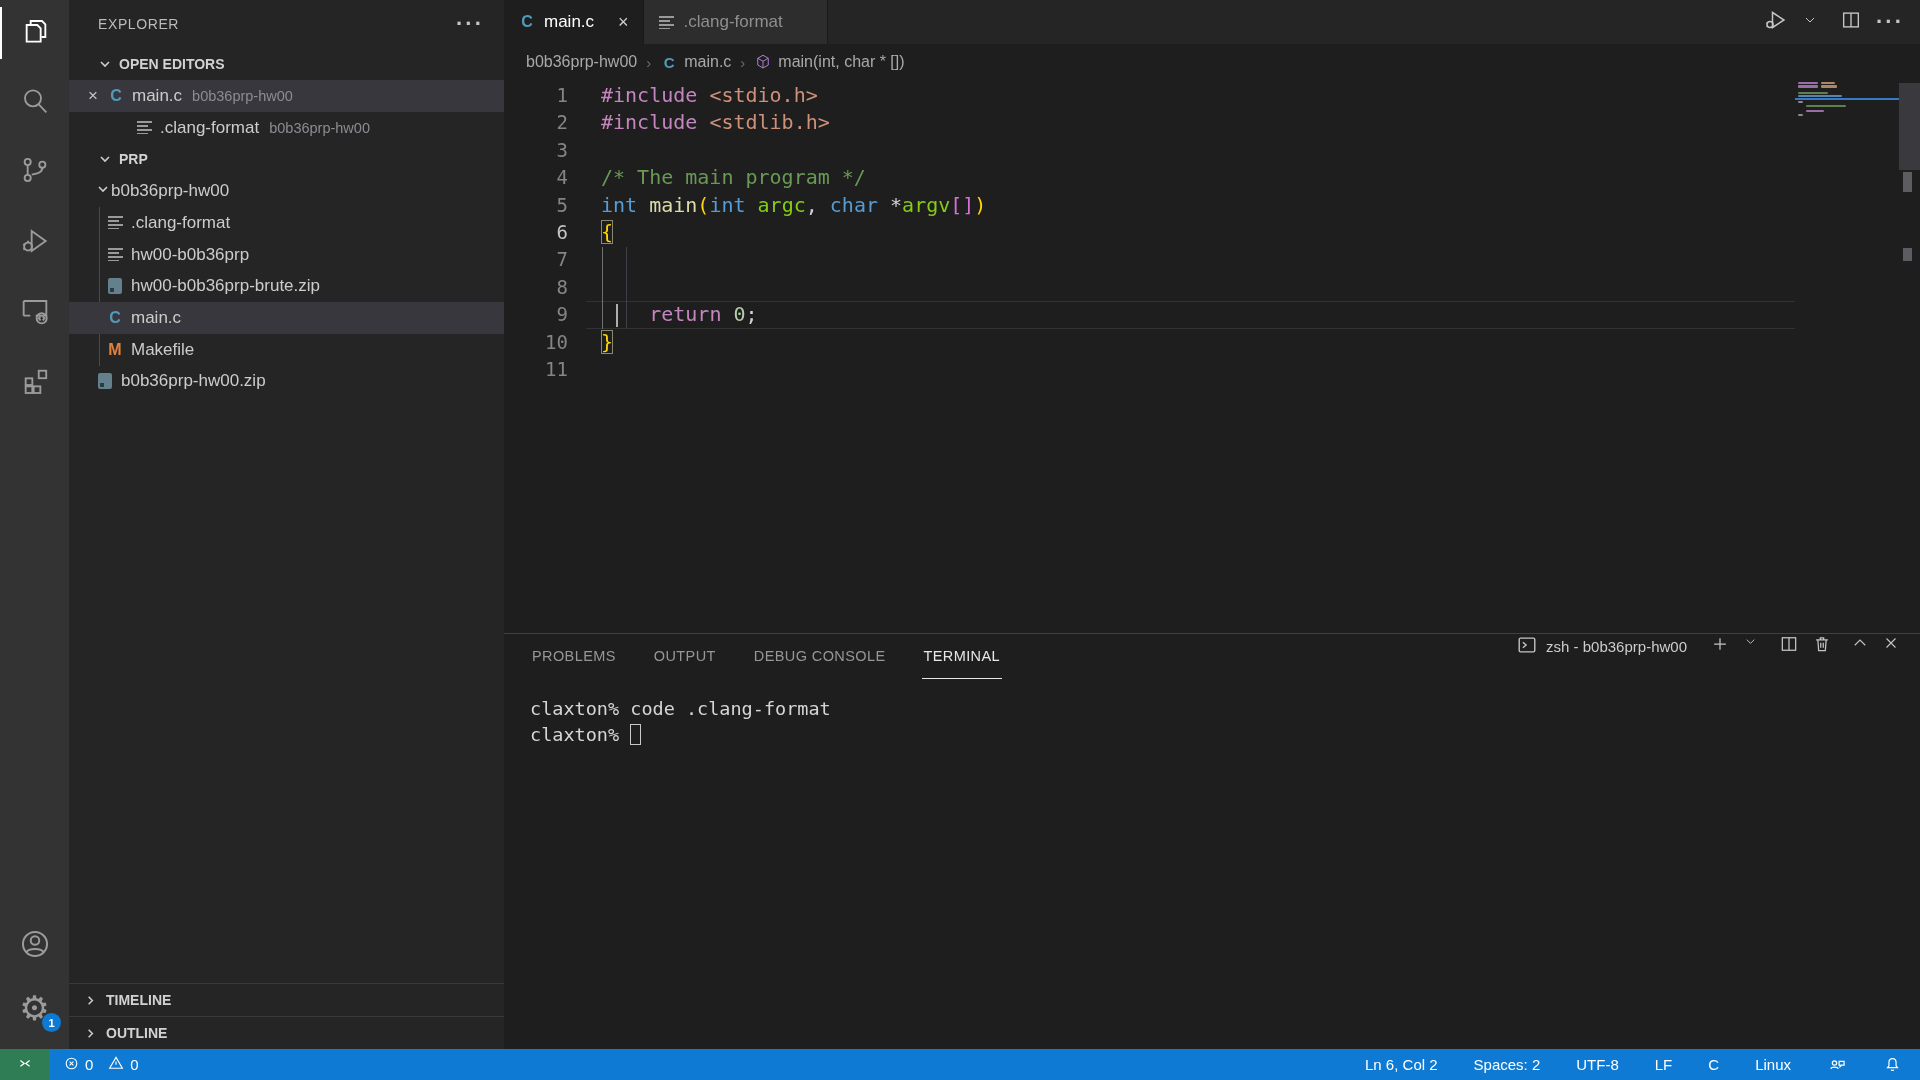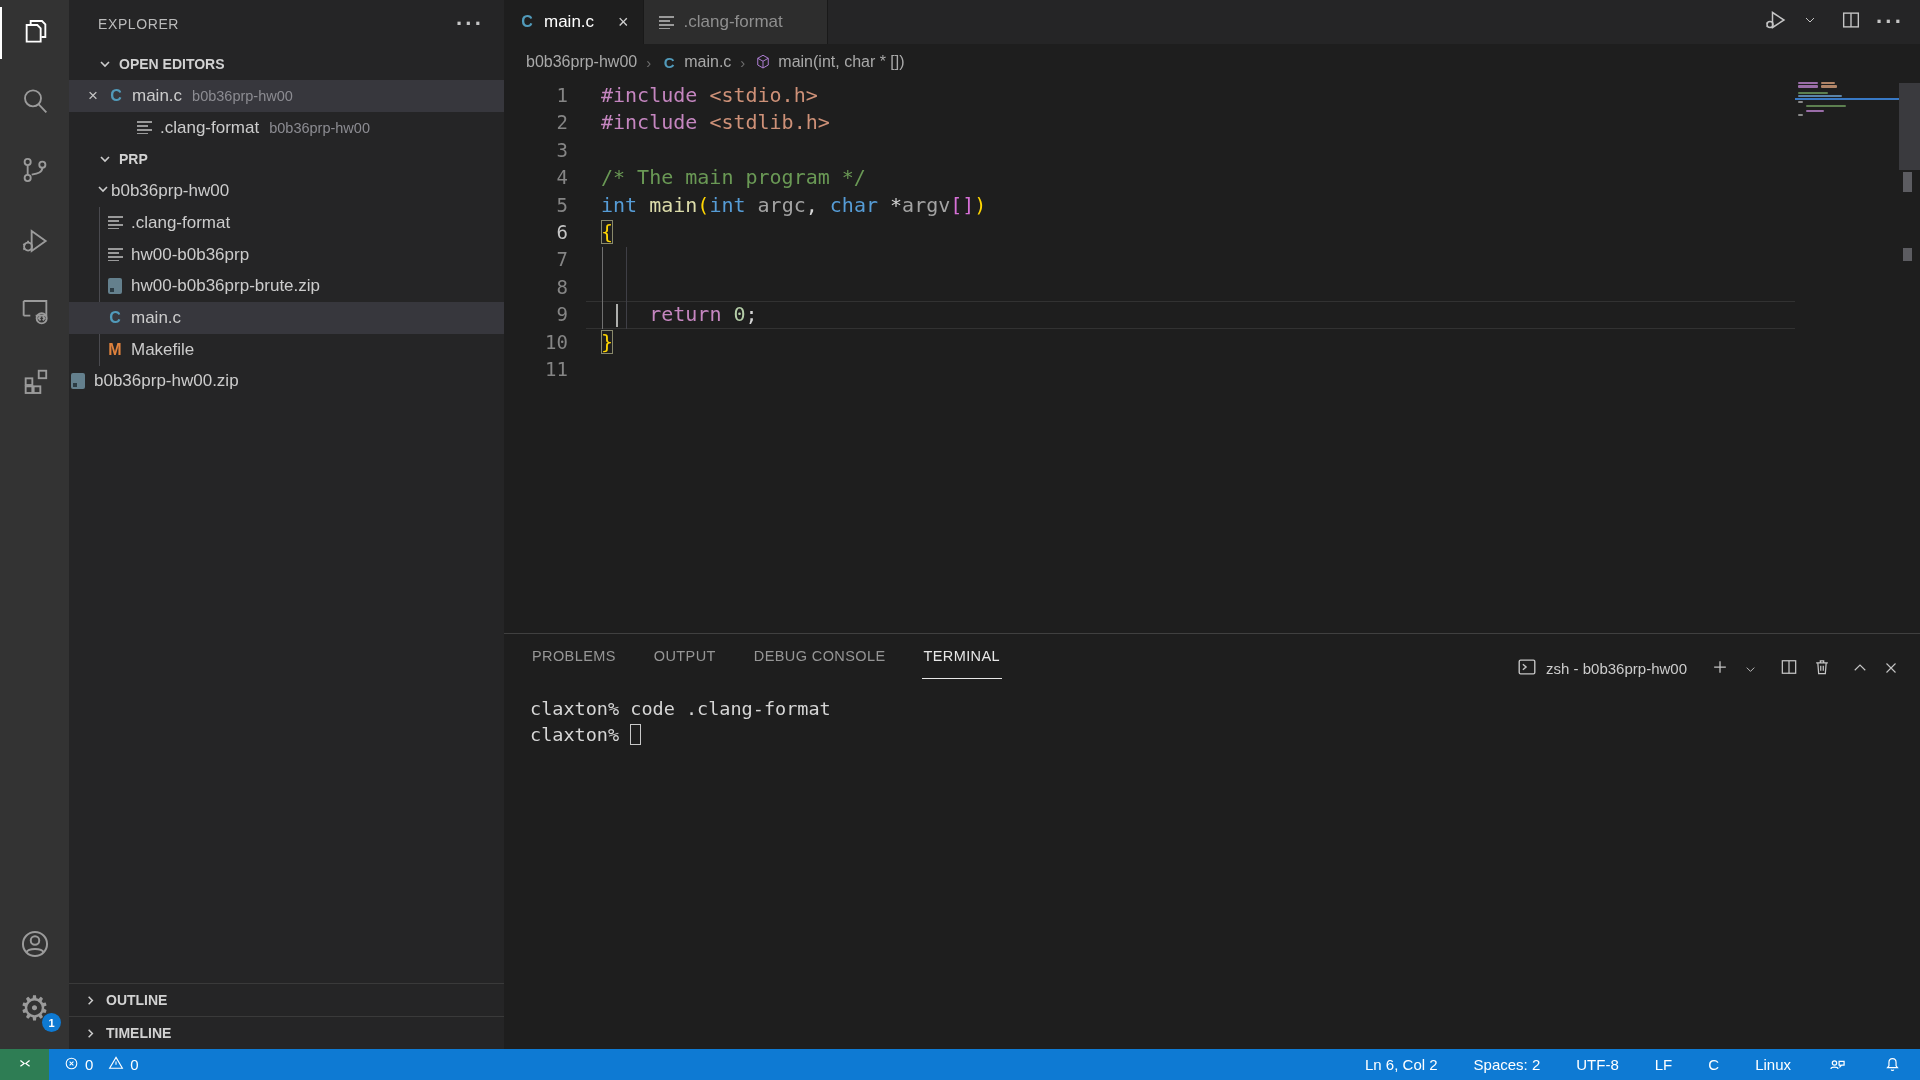--- a/index.html
+++ b/index.html
@@ -57,21 +57,21 @@
     padding-left:22px; font-size:16px; color:#a9a9a9; }
   #breadcrumb .sep { margin:0 9px; color:#6e6e6e; font-size:15px; }
   #breadcrumb .ficon { margin-right:6px; }
   #breadcrumb svg { stroke:#b180d7; fill:none; stroke-width:1.3; }
 
   #code-region { position:absolute; left:0; top:80px; width:1416px; height:553px; }
   .code-line { display:flex; height:27.4px; line-height:27.4px; font-family:"DejaVu Sans Mono",monospace; font-size:20px; }
   .ln { width:64px; text-align:right; color:#858585; font-size:19px; flex:none; }
   .lt { padding-left:33px; white-space:pre; color:#d4d4d4; }
   .c-pp { color:#C586C0; } .c-str { color:#CE9178; } .c-com { color:#6A9955; }
-  .c-kw { color:#569CD6; } .c-fn { color:#DCDCAA; } .c-var { color:#a3a3a3; }
+  .c-kw { color:#569CD6; } .c-fn { color:#DCDCAA; } .c-var { color:#84cc16; }
   .c-pl { color:#D4D4D4; } .c-b1 { color:#FFD602; } .c-b2 { color:#D670D6; } .c-num { color:#B5CEA8; }
   .bmatch { outline:1px solid #89896b; outline-offset:-1px; }
   .ln.active { color:#c6c6c6; }
   #cur-line { position:absolute; left:82px; right:125px; top:221.4px; height:27.4px;
     border-top:1px solid rgba(255,255,255,.09); border-bottom:1px solid rgba(255,255,255,.09); pointer-events:none; }
   #cursor { position:absolute; left:112px; top:224px; width:2px; height:23px; background:#aeafad; }
   .iguide { position:absolute; width:1px; background:#3f3f46; }
   #guide1 { left:98px; top:167px; height:82px; background:#707070; }
   #guide2 { left:122px; top:167px; height:82px; }
 
@@ -81,21 +81,21 @@
   #mm-curline { position:absolute; left:0; top:17.5px; width:104px; height:2.6px; background:#3879c5; }
   #scrollbar { position:absolute; left:1395px; top:0; width:21px; height:553px; }
   #sb-thumb { position:absolute; left:0; top:3px; width:21px; height:87px; background:#3a3a3e; cursor:pointer; }
   .sb-mark { position:absolute; left:4px; width:9px; background:#5c5c61; }
 
   
   #panel { position:absolute; left:504px; top:633px; width:1416px; height:416px; background:#1e1e1e; border-top:1px solid #404040; }
   #panel-tabs { position:absolute; left:26px; top:0; height:47px; display:flex; align-items:flex-start; gap:34px; }
   .ptab { font-size:14.5px; letter-spacing:.4px; color:#969696; cursor:pointer; padding:14px 2px; }
   .ptab.active { color:#e7e7e7; border-bottom:1.5px solid #e7e7e7; }
-  #panel-actions { position:absolute; right:20px; top:0; height:47px; display:flex; align-items:flex-end; gap:13px; }
+  #panel-actions { position:absolute; right:20px; top:0; height:47px; display:flex; align-items:flex-start; gap:13px; }
   #panel-actions svg { stroke:#c5c5c5; fill:none; stroke-width:1.5; cursor:pointer; }
   #term-title { display:flex; align-items:center; gap:8px; margin-right:10px; font-size:15px; color:#cccccc; cursor:pointer; }
   #terminal { position:absolute; left:26px; top:62px; font-family:"DejaVu Sans Mono",monospace; font-size:18.5px; color:#d6d6d6; line-height:26px; }
   .term-cursor { display:inline-block; width:11px; height:21px; border:1.5px solid #c8c8c8; vertical-align:-4px; }
 
   
   #status-bar { position:absolute; left:0; bottom:0; width:1920px; height:31px; background:#0e7ad3; color:#ffffff;
     font-size:15px; display:flex; align-items:center; }
   #remote-ind { width:49px; height:31px; background:#2e7d54; display:flex; align-items:center; justify-content:center; cursor:pointer; }
   #status-bar svg { stroke:#ffffff; fill:none; stroke-width:1.5; }
@@ -235,43 +235,43 @@
         <span class="c-letter">C</span>
       </span>
     <span>main.c</span>
   </div>
   <div class="row" style="padding-left:37px">
     <span class="ficon">
         <span class="m-letter">M</span>
       </span>
     <span>Makefile</span>
   </div>
-  <div class="row" style="">
+  <div class="row" style="padding-left:27px">
     <span class="ficon">
         <span class="zip-icon"></span>
       </span>
     <span>b0b36prp-hw00.zip</span>
   </div>
 
   <div class="sb-bottom">
     <div class="section-header">
       <span class="sec-chev">
           <svg width="15" height="15" viewBox="0 0 16 16">
             <path d="M6 4l4 4-4 4"></path>
           </svg>
         </span>
-      <span>OUTLINE</span>
+      <span>TIMELINE</span>
     </div>
     <div class="section-header">
       <span class="sec-chev">
           <svg width="15" height="15" viewBox="0 0 16 16">
             <path d="M6 4l4 4-4 4"></path>
           </svg>
         </span>
-      <span>TIMELINE</span>
+      <span>OUTLINE</span>
     </div>
   </div>
 </div>
 
 <div id="editor-area">
   <div id="tabbar">
     <div class="tab active">
       <span class="ficon">
           <span class="c-letter">C</span>
         </span>

